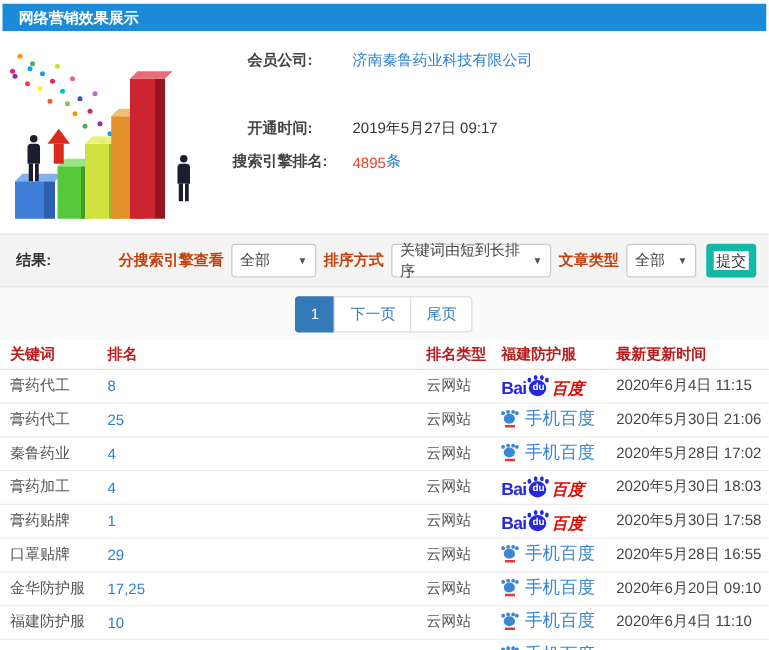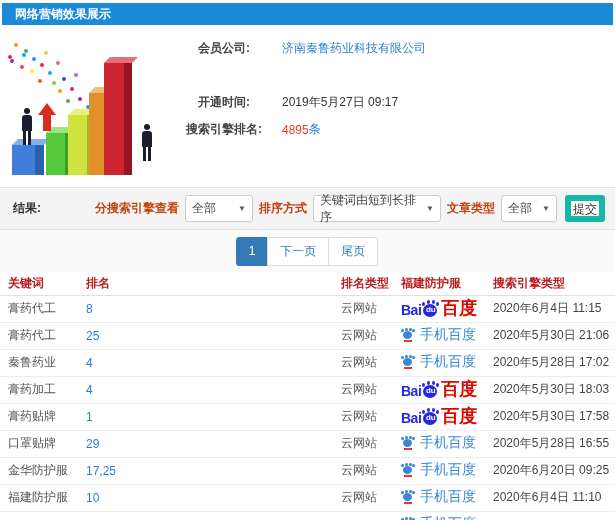--- a/index.html
+++ b/index.html
@@ -90,21 +90,21 @@
   .bd-logo { display:inline-flex; align-items:flex-end; line-height:1; }
   .bd-bai { font-weight:bold; font-size:14px; color:var(--baidu-blue,#2628dd); letter-spacing:-0.5px; }
   .bd-paw { position:relative; width:17px; height:17px; margin:0 1px; }
   .bd-paw .pad { position:absolute; left:1px; top:4px; width:14px; height:13px; border-radius:50%;
     background:var(--baidu-blue,#2628dd); }
   .bd-paw .bd-du { position:absolute; left:3px; top:6px; width:11px; text-align:center;
     color:#fff; font-size:8px; font-weight:bold; }
   .bd-paw .toe { position:absolute; width:3px; height:4px; border-radius:50%; background:var(--baidu-blue,#2628dd); }
   .bd-paw .t1 { left:0; top:2px; } .bd-paw .t2 { left:5px; top:0; }
   .bd-paw .t3 { left:10px; top:0; } .bd-paw .t4 { left:14px; top:2px; }
-  .bd-cn { font-weight:bold; font-size:18px; color:var(--baidu-red,#dd0a01); margin-left:1px; }
+  .bd-cn { font-weight:bold; font-size:13px; color:var(--baidu-red,#dd0a01); margin-left:1px;font-style:italic; }
 
   
   .mb-logo { display:inline-flex; align-items:center; }
   .mb-paw { position:relative; width:14px; height:14px; }
   .mb-paw .pad { position:absolute; left:2px; top:3px; width:9px; height:8px; border-radius:50%;
     background:var(--mobile-baidu-blue,#3a87d8); }
   .mb-paw .toe { position:absolute; width:2.5px; height:3px; border-radius:50%; background:var(--mobile-baidu-blue,#3a87d8); }
   .mb-paw .t1 { left:0; top:1px; } .mb-paw .t2 { left:4px; top:0; }
   .mb-paw .t3 { left:8px; top:0; } .mb-paw .t4 { left:11px; top:1px; }
   .mb-paw .bar-red { position:absolute; left:3px; bottom:0; width:8px; height:2px; background:#e33; }
@@ -193,21 +193,21 @@
       <col class="c3">
       <col class="c4">
       <col class="c5">
     </colgroup>
   <thead>
     <tr>
       <th>关键词</th>
       <th>排名</th>
       <th>排名类型</th>
       <th>福建防护服</th>
-      <th>搜索引擎类型</th>
+      <th>最新更新时间</th>
     </tr>
   </thead>
   <tbody>
   <tr>
     <td>膏药代工</td>
     <td class="rank">8</td>
     <td>云网站</td>
     <td class="engine">
       <span class="bd-logo">
         <span class="bd-bai">Bai</span>
@@ -344,21 +344,21 @@
           <i class="toe t1"></i>
               <i class="toe t2"></i>
               <i class="toe t3"></i>
               <i class="toe t4"></i>
           <span class="pad"></span>
               <span class="bar-red"></span>
         </span>
         <span class="mb-text">手机百度</span>
       </span>
     </td>
-    <td class="time">2020年6月20日 09:25</td>
+    <td class="time">2020年6月20日 09:10</td>
   </tr>
 
   <tr>
     <td>福建防护服</td>
     <td class="rank">10</td>
     <td>云网站</td>
     <td class="engine">
       
       <span class="mb-logo">
         <span class="mb-paw">

